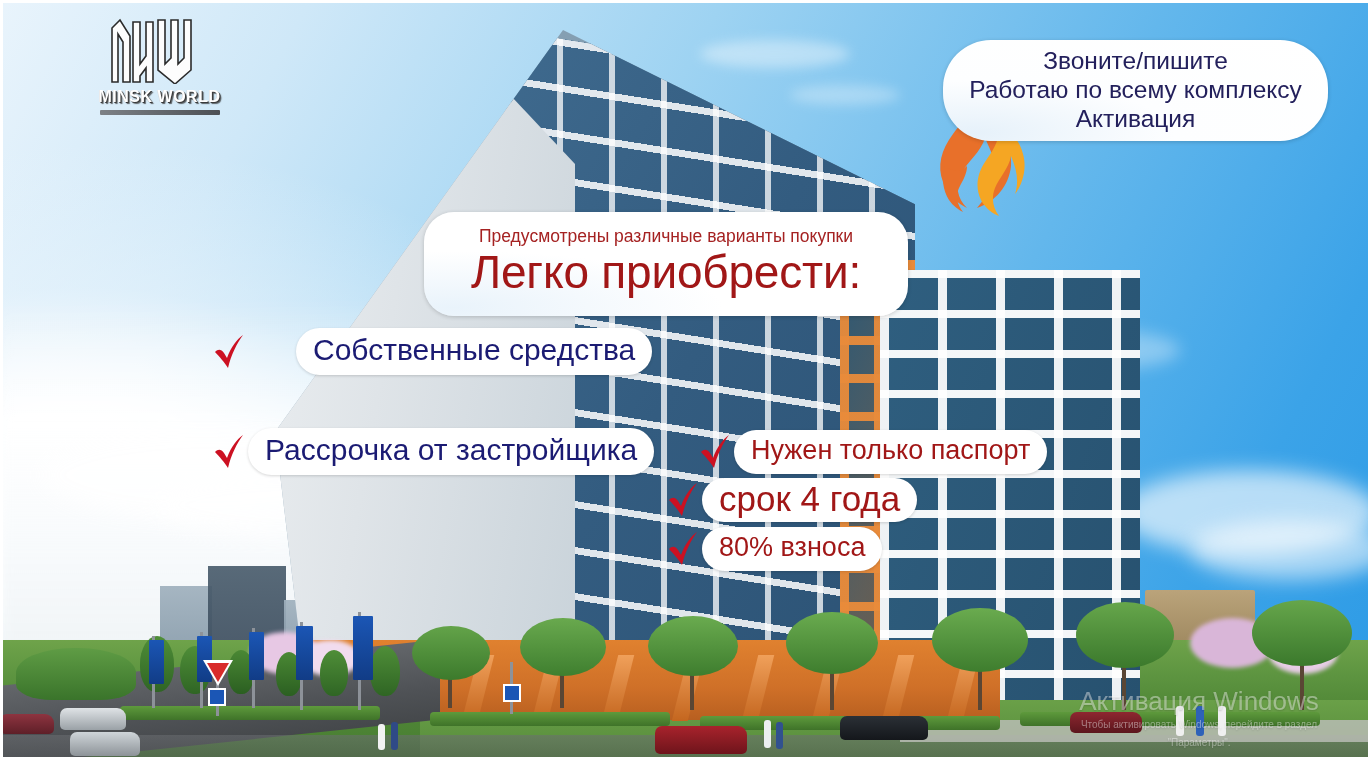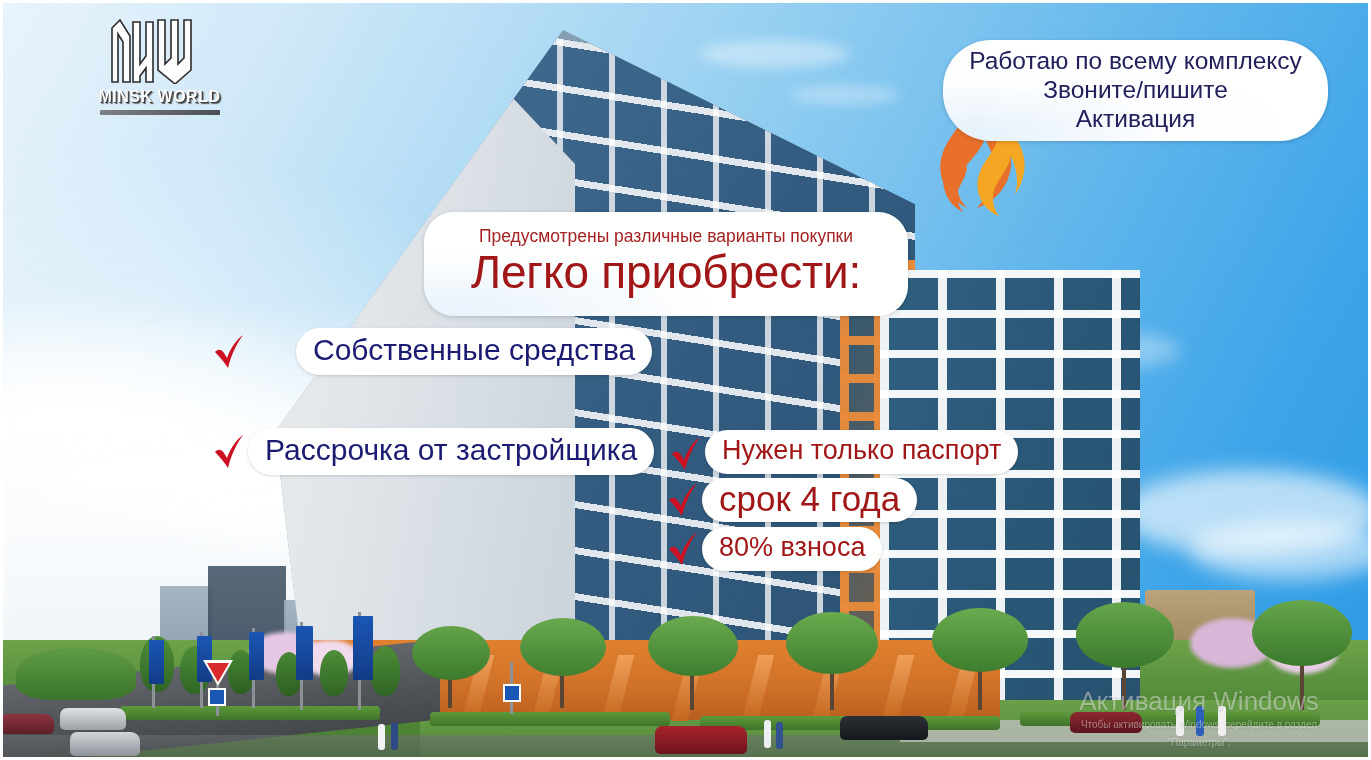--- a/index.html
+++ b/index.html
@@ -209,21 +209,21 @@
   .pill.blue{ color:#1b1b73; }
   .pill.red{  color:#a11717; }
 
   #row-1{ left:212px; top:328px;gap:48px; }
   #row-1 .pill{ font-size:30px; line-height:38px; }
   #row-2{ left:212px; top:377px; }
   #row-2 .pill{ font-size:30px; line-height:38px; }
   #row-3{ left:212px; top:428px; }
   #row-3 .pill{ font-size:30px; line-height:38px; }
 
-  #row-4{ left:669px; top:430px;align-items:flex-end; }
+  #row-4{ left:698px; top:430px; }
   #row-4 .pill{ font-size:27px; line-height:35px; }
   #row-5{ left:666px; top:478px; }
   #row-5 .pill{ font-size:35px; line-height:35px; }
   #row-6{ left:666px; top:527px; }
   #row-6 .pill{ font-size:27px; line-height:35px; }
 
   
   #flame-icon{ position:absolute; left:915px; top:78px; width:115px; height:165px; }
 
   
@@ -382,22 +382,22 @@
                C78 110 70 120 62 130 C80 124 94 108 96 88 C98 64 82 40 70 26 C64 18 60 10 58 2 Z" fill="#e8702a"></path>
       <path d="M84 44 C86 62 78 72 70 84 C62 96 60 110 66 122 C70 130 78 136 84 138
                C78 130 76 120 80 110 C84 100 94 90 96 78 C102 92 104 104 100 116
                C108 106 112 90 108 76 C104 60 92 50 84 44 Z" fill="#f5a623"></path>
       <path d="M30 88 C26 100 28 112 34 122 C38 128 44 132 48 134
                C42 126 40 118 44 110 C48 102 52 96 52 88 C46 94 38 94 30 88 Z" fill="#e8702a"></path>
     </svg>
   </div>
 
   <div id="contact-bubble" class="bubble">
+    <div class="ln">Звоните/пишите</div>
     <div class="ln">Работаю по всему комплексу</div>
-    <div class="ln">Звоните/пишите</div>
     <div class="ln">Активация</div>
   </div>
 
   <div id="headline-bubble" class="bubble">
     <div id="headline-sub">Предусмотрены различные варианты покупки</div>
     <div id="headline-title">Легко приобрести:</div>
   </div>
 
   <div id="row-1" class="check-row">
     <span class="check">

